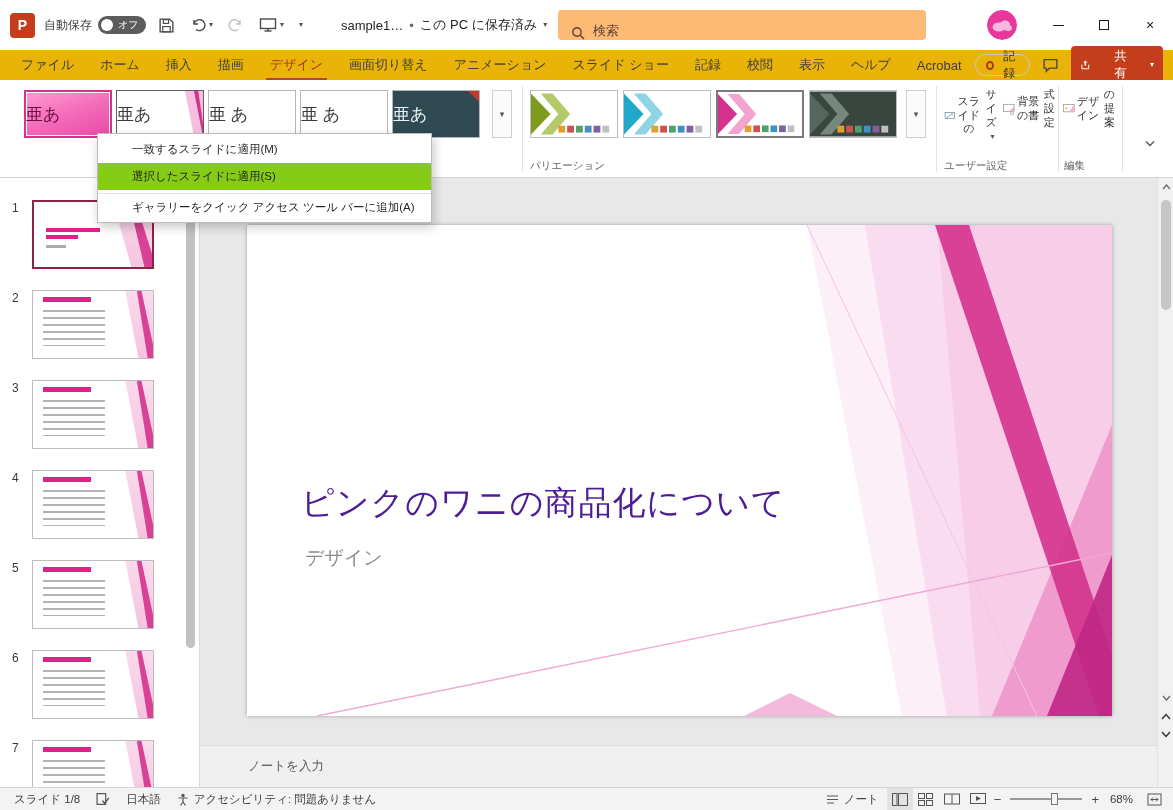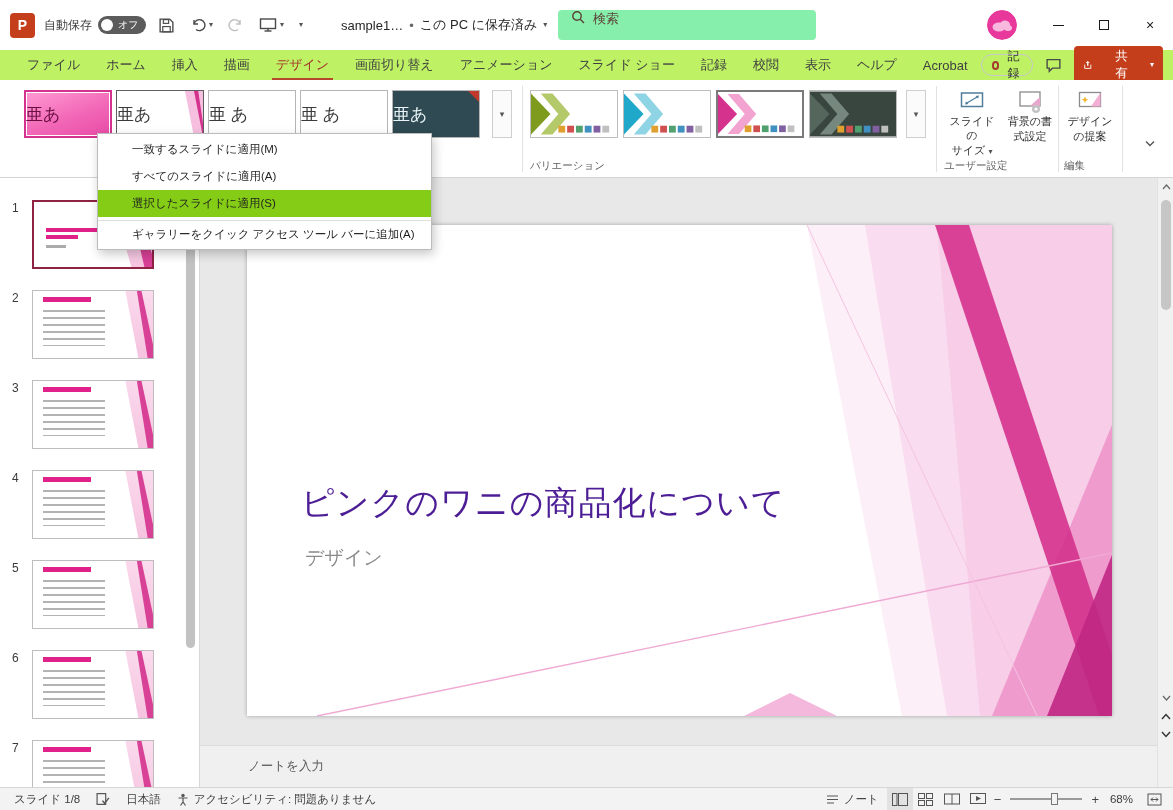--- a/index.html
+++ b/index.html
@@ -13,29 +13,29 @@
   .pp-logo{width:25px;height:25px;background:#c43e1c;border-radius:4px;color:#fff;font-weight:bold;font-size:14px;display:flex;align-items:center;justify-content:center;flex:0 0 auto}
   .autosave{display:flex;align-items:center;gap:6px;font-size:12px;color:#404040}
   .toggle{width:48px;height:18px;background:#5c5c5c;border-radius:9px;display:flex;align-items:center;padding:0 6px 0 3px;gap:5px}
   .knob{width:12px;height:12px;background:#fff;border-radius:50%}
   .toggle-label{color:#fff;font-size:10px;line-height:1}
   .qat-btn{display:flex;align-items:center;gap:3px;padding:3px;color:#404040}
   .qat-btn.disabled{opacity:.35}
   .caret{font-size:8px;color:#555;line-height:1}
   .doc-title{display:flex;align-items:center;gap:6px;font-size:13px;color:#262626;margin-left:26px;white-space:nowrap}
   .doc-dot{color:#666}
-  .search-box{position:absolute;left:558px;top:10px;width:258px;height:30px;background:#86efac;border-radius:4px;display:flex;align-items:flex-start;padding-left:13px;gap:8px;font-size:13px;color:#5d4037}
+  .search-box{position:absolute;left:558px;top:10px;width:368px;height:30px;background:#fdba74;border-radius:4px;display:flex;align-items:flex-end;padding-left:13px;gap:8px;font-size:13px;color:#5d4037}
   .tb-right{position:absolute;right:0;top:0;height:50px;display:flex;align-items:center}
   .avatar{width:30px;height:30px;border-radius:50%;overflow:hidden;margin-right:18px;flex:0 0 auto}
   .win-btn{width:46px;height:50px;display:flex;align-items:center;justify-content:center;font-size:14px;color:#1a1a1a}
   .min-glyph{width:11px;height:1px;background:#1a1a1a}
   .max-glyph{width:10px;height:10px;border:1px solid #1a1a1a}
 
   
-  .tabrow{position:absolute;top:50px;left:0;right:0;height:30px;background:#bef264;display:flex;align-items:center;padding-left:14px}
+  .tabrow{position:absolute;top:50px;left:0;right:0;height:30px;background:#eab308;display:flex;align-items:center;padding-left:8px}
   .tabs{display:flex;height:100%}
   .tab{padding:0 13px;display:flex;align-items:center;font-size:13px;color:#404040;position:relative;white-space:nowrap}
   .tab.selected{color:#a4342a}
   .tab.selected::after{content:"";position:absolute;left:9px;right:9px;bottom:0;height:2.5px;background:#b7472a}
   .tab-actions{margin-left:auto;display:flex;align-items:center;gap:10px;padding-right:10px}
   .record-btn{border:1px solid #c8c8c8;border-radius:12px;height:22px;padding:0 10px;display:flex;gap:5px;align-items:center;font-size:12px;color:#333}
   .rec-dot{width:9px;height:9px;border:2px solid #a33c2e;border-radius:50%}
   .comment-btn{padding:2px}
   .share-btn{background:#c43e1c;color:#fff;height:39px;border-radius:4px;padding:0 9px;display:flex;gap:20px;align-items:center;font-size:12.5px}
   .share-btn .caret{color:#fff}
@@ -63,21 +63,21 @@
   .v-green .ch1{fill:#7f9b1e}.v-green .ch2{fill:#b4c96a}
   .v-cyan .ch1{fill:#1fa8c9}.v-cyan .ch2{fill:#8ed4e4}
   .v-pink .ch1{fill:#d4328d}.v-pink .ch2{fill:#f2a3cf}
   .v-dark .ch1{fill:#55675c}.v-dark .ch2{fill:#76887d}
   .s1{fill:#e0a030}.s2{fill:#d05050}.s3{fill:#50a070}.s4{fill:#4090c0}.s5{fill:#8060a0}.s6{fill:#c0c0c0}
   .grp-label{position:absolute;top:79px;font-size:10.5px;color:#5f5f5f;white-space:nowrap}
   .lbl-variants{left:530px;width:396px}
   .lbl-user{left:944px;width:116px}
   .lbl-edit{left:1064px;width:54px}
   .sep{position:absolute;top:6px;height:86px;width:1px;background:#e2e2e2}
-  .big-btn{position:absolute;top:8px;width:56px;display:flex;flex-direction:column;align-items:center;gap:1px;font-size:11px;color:#2f2f2f;line-height:1.25}
+  .big-btn{position:absolute;top:8px;width:56px;display:flex;flex-direction:row;align-items:center;gap:1px;font-size:11px;color:#2f2f2f;line-height:1.25}
   .bb-size{left:944px}.bb-bg{left:1002px}.bb-ideas{left:1062px}
   .big-btn .bcaret{font-size:8px;color:#555;margin-left:3px}
   .collapse-btn{position:absolute;left:1140px;top:56px;padding:4px}
 
   
   .context-menu{position:absolute;left:97px;top:133px;min-width:297px;background:#fff;border:1px solid #bcbcbc;box-shadow:2px 4px 10px rgba(0,0,0,.22);padding:2px 0;z-index:50}
   .menu-item{height:27px;display:flex;align-items:center;padding:0 16px 0 34px;font-size:11.5px;color:#1f1f1f;white-space:nowrap}
   .menu-item.highlighted{background:#84cc16}
   .menu-item.separated{border-top:1px solid #e0e0e0;margin-top:3px}
 
@@ -422,23 +422,20 @@
       </svg>
   </button>
 </div>
 
 <div class="context-menu">
 
     <div class="menu-item">
       <span>一致するスライドに適用(M)</span>
     </div>
 
-    <div class="menu-item">
-      <span>すべてのスライドに適用(A)</span>
-    </div>
 
     <div class="menu-item highlighted">
       <span>選択したスライドに適用(S)</span>
     </div>
 
     <div class="menu-item separated">
       <span>ギャラリーをクイック アクセス ツール バーに追加(A)</span>
     </div>
   </div>
 

